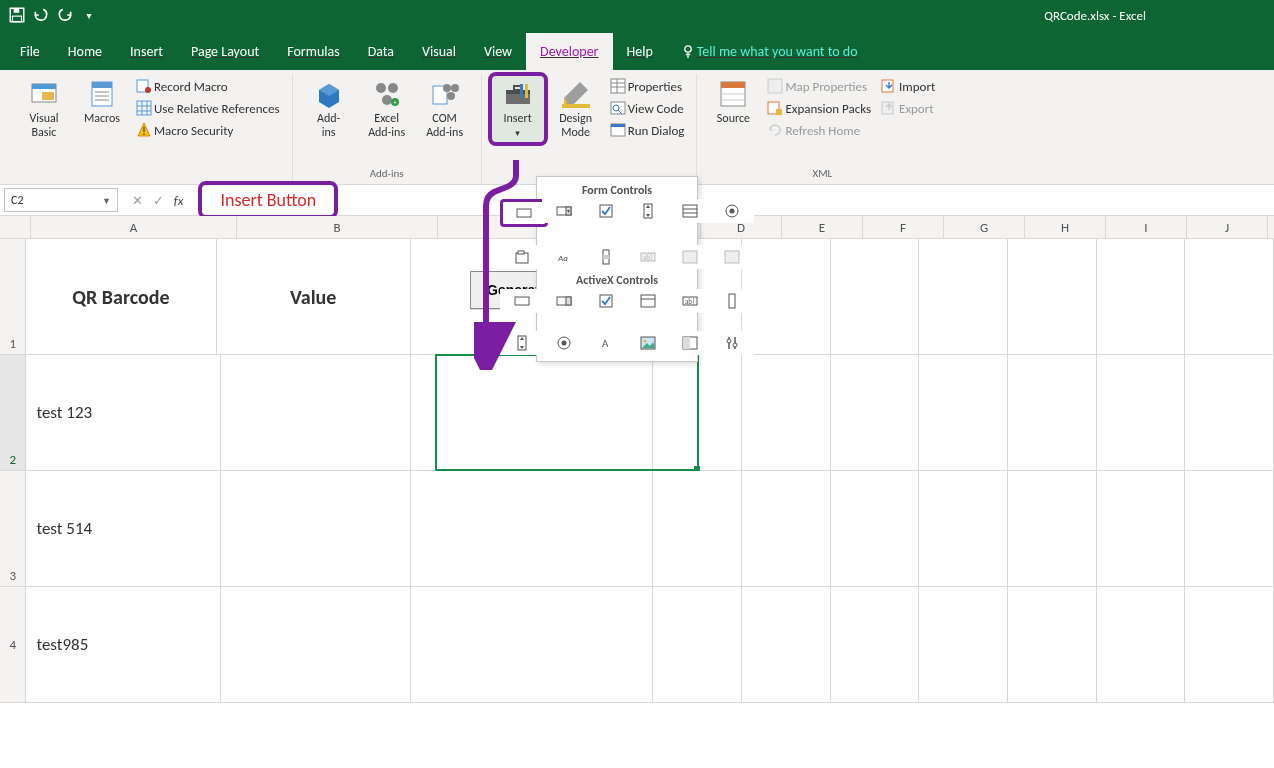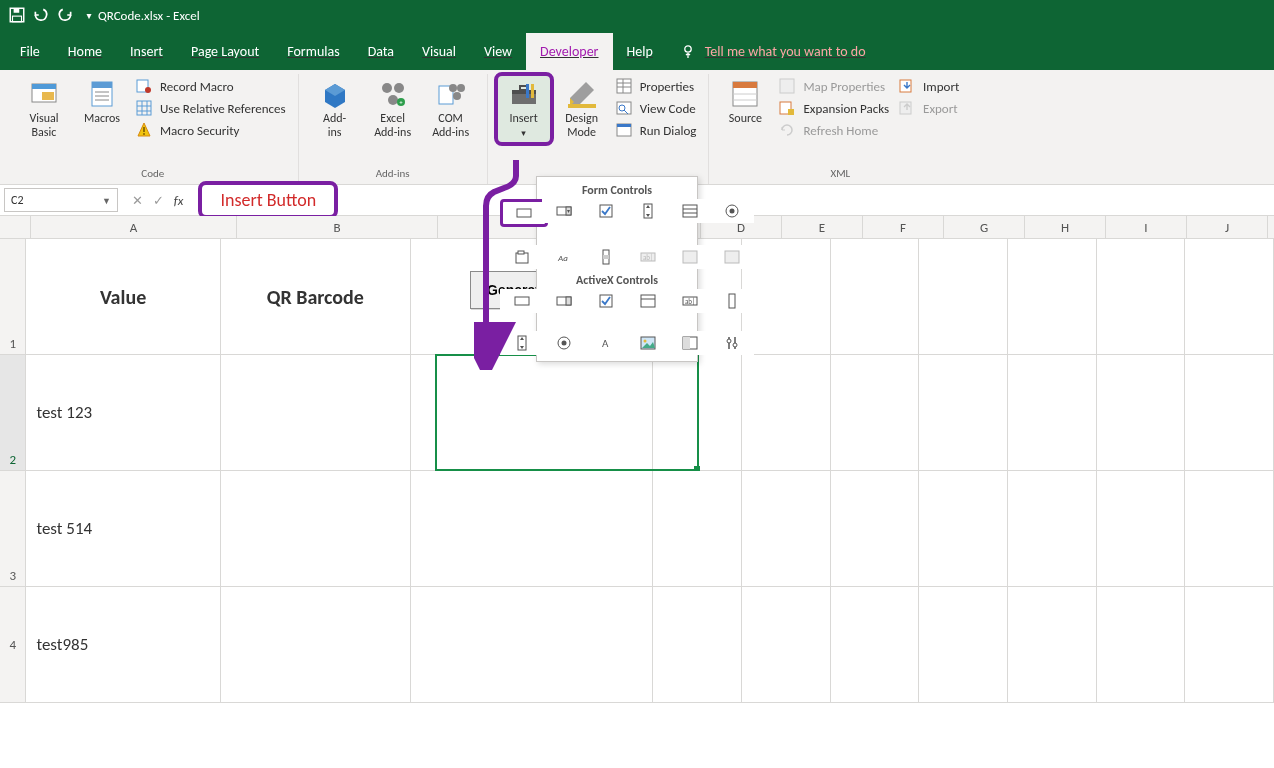--- a/index.html
+++ b/index.html
@@ -1,34 +1,34 @@
 <!DOCTYPE html>
 <html><head>
 <meta charset="utf-8">
 <style>
   html, body { margin:0; padding:0; font-family:"Segoe UI","Calibri",sans-serif; font-size:12px; background:#fff; color:#333; overflow:hidden; }
   .titlebar { height:30px; background:#0E6534; color:#fff; display:flex; align-items:center; padding:0 8px; }
   .qat { display:flex; gap:6px; align-items:center; }
   .qat .icon { width:18px; height:18px; display:flex; align-items:center; justify-content:center; }
-  .title-center { flex:1; text-align:left; font-size:13px; }
+  .title-center { flex:1; text-align:right; font-size:13px; }
   .tabbar { height:40px; background:#0E6534; display:flex; align-items:flex-end; padding:0 6px;text-decoration:underline; }
   .tab { color:#fff; padding:10px 14px; font-size:14px; cursor:default; }
   .tab.active { background:#F3F2F1; color:#a21caf; }
-  .tellme { display:flex; align-items:center; color:#fca5a5; gap:8px; padding:10px 14px; font-size:14px; flex:1; }
+  .tellme { display:flex; align-items:center; color:#5eead4; padding:10px 14px; font-size:14px; flex:1; }
 
   .ribbon { background:#F3F2F1; border-bottom:1px solid #d9d8d6; display:flex; padding:4px 8px 0 8px; height:110px; }
   .group { display:flex; flex-direction:column; align-items:center; padding:0 8px; border-right:1px solid #e1dfde; height:100%; box-sizing:border-box; }
   .group:last-child { border-right:none; }
   .group-body { display:flex; flex:1; gap:2px; align-items:flex-start; }
   .group-label { font-size:11px; color:#666; padding:2px 0 4px; text-align:center; width:100%; }
   .bigbtn { display:flex; flex-direction:column; align-items:center; width:52px; padding:4px 2px; gap:2px; }
   .bigbtn .ico { width:32px; height:32px; display:flex; align-items:center; justify-content:center; }
   .bigbtn .lbl { font-size:12px; text-align:center; line-height:1.15; }
   .smallcol { display:flex; flex-direction:column; gap:2px; padding-top:2px; }
-  .smallrow { display:flex; align-items:center; gap:8px; font-size:13px; padding:2px 4px; white-space:nowrap; }
+  .smallrow { display:flex; align-items:center; gap:2px; font-size:13px; padding:2px 4px; white-space:nowrap; }
   .smallrow .si { width:16px; height:16px; display:inline-flex; align-items:center; justify-content:center; }
   .dim { color:#9a9a9a; }
 
   
   .hl-purple { outline:4px solid #7A1FA2; outline-offset:-2px; border-radius:6px; }
 
   
   .formulabar { height:30px; display:flex; align-items:center; border-bottom:1px solid #d9d8d6; background:#fff; }
   .namebox { width:100px; border:1px solid #c8c6c4; margin:0 4px; height:22px; display:flex; align-items:center; padding:0 6px; justify-content:space-between; }
   .fx-icons { display:flex; gap:10px; padding:0 10px; color:#9a9a9a; align-items:center; }
@@ -172,21 +172,20 @@
               <svg viewBox="0 0 16 16">
                 <path d="M8 1 L2 14 L14 14 Z" fill="#F1C40F" stroke="#D68910"></path>
                 <line x1="8" y1="5" x2="8" y2="10" stroke="#7B5800" stroke-width="1.6"></line>
                 <circle cx="8" cy="12" r="0.9" fill="#7B5800"></circle>
               </svg>
             </span>
             <span>Macro Security</span>
           </div>
       </div>
     </div>
-    <div class="group-label">Code</div>
   </div>
 
   <div class="group">
     <div class="group-body">
       <div class="bigbtn">
         <span class="ico">
             <svg viewBox="0 0 32 32">
               <path d="M6 12 L16 6 L26 12 L26 24 L16 30 L6 24 Z" fill="#2F78C4"></path>
               <path d="M16 6 L26 12 L16 18 L6 12 Z" fill="#5B9BD5"></path>
             </svg>
@@ -532,22 +531,22 @@
     <div class="colhdr col-std">E</div>
     <div class="colhdr col-std">F</div>
     <div class="colhdr col-std">G</div>
     <div class="colhdr col-std">H</div>
     <div class="colhdr col-std">I</div>
     <div class="colhdr col-std">J</div>
   </div>
 
   <div class="row" style="height:115px">
     <div class="rowhdr">1</div>
+    <div class="cell col-B hdrcell">QR Barcode</div>
     <div class="cell col-A hdrcell">Value</div>
-    <div class="cell col-B hdrcell">QR Barcode</div>
     <div class="cell col-C"></div>
     <div class="cell col-std"></div>
     <div class="cell col-std"></div>
     <div class="cell col-std"></div>
     <div class="cell col-std"></div>
     <div class="cell col-std"></div>
     <div class="cell col-std"></div>
     <div class="cell col-std"></div>
   </div>
 

